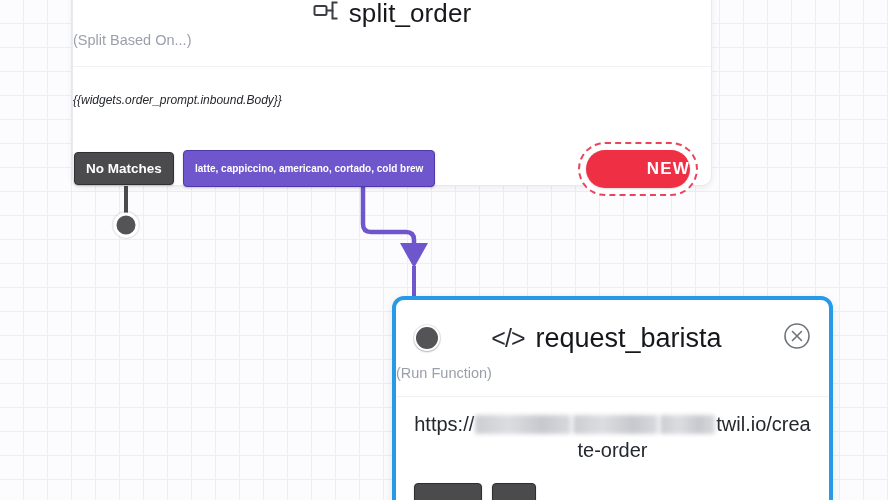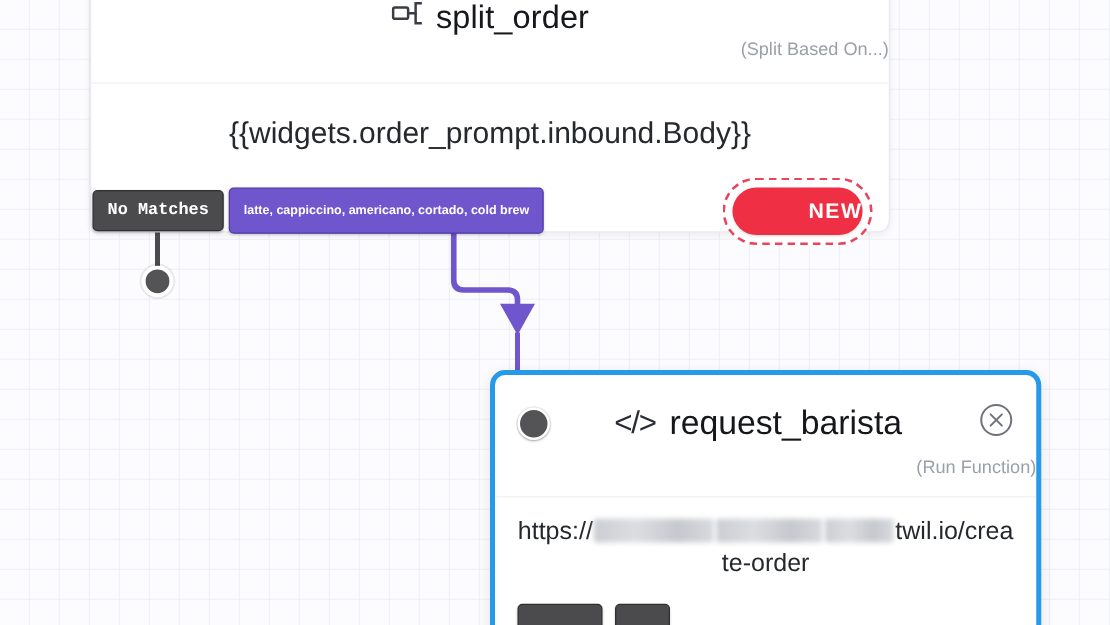--- a/index.html
+++ b/index.html
@@ -25,25 +25,25 @@
   .card{
     position:absolute;background:#ffffff;border-radius:10px;
     box-sizing:border-box;
   }
   .card-title{
     display:flex;align-items:center;justify-content:center;gap:10px;
     font-size:26px;color:#16181c;letter-spacing:.1px;
     white-space:nowrap;
   }
   .card-sub{
-    text-align:right;font-size:14.5px;color:#9b9fa9;margin-top:2px;
+    text-align:left;font-size:14.5px;color:#9b9fa9;margin-top:2px;
   }
   .divider{height:1px;background:#f0f1f5;}
   .card-body{
-    font-size:24px;color:#25282d;text-align:center;
+    font-size:12px;color:#25282d;font-style:italic;
   }
 
   
   #split-card{
     left:72px;top:-38px;width:640px;height:224px;
     border:1px solid #e8e9ee;
     box-shadow:0 2px 6px rgba(25,30,60,.07);
   }
   #split-card .hd{padding-top:34px;}
   #split-card .divider{margin-top:18px;}
@@ -54,21 +54,20 @@
   .chip{
     position:absolute;display:flex;align-items:center;justify-content:center;
     box-sizing:border-box;border-radius:4px;
     font-weight:bold;color:#ffffff;white-space:nowrap;
   }
   #chip-no-matches{
     left:74px;top:152px;height:33px;padding:0 11px;
     background:#4b4b4d;border:1px solid #2f2f31;
     font-size:13.5px;
     box-shadow:0 1px 2px rgba(0,0,0,.22);
-    font-family:Liberation Mono, monospace;
   }
   #chip-drinks{
     left:183px;top:150px;height:37px;padding:0 11px;
     background:#6f56cd;border:1px solid #4f39a8;
     font-size:10px;
     box-shadow:0 1px 2px rgba(0,0,0,.18);
   }
   
   #new-pill-wrap{
     position:absolute;left:578px;top:142px;width:120px;height:54px;

